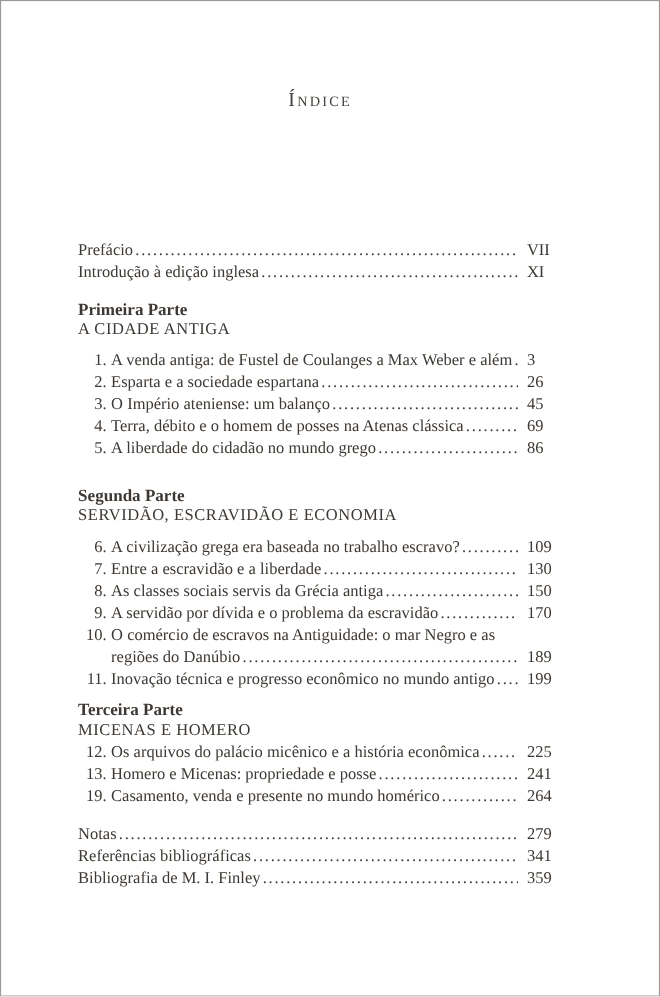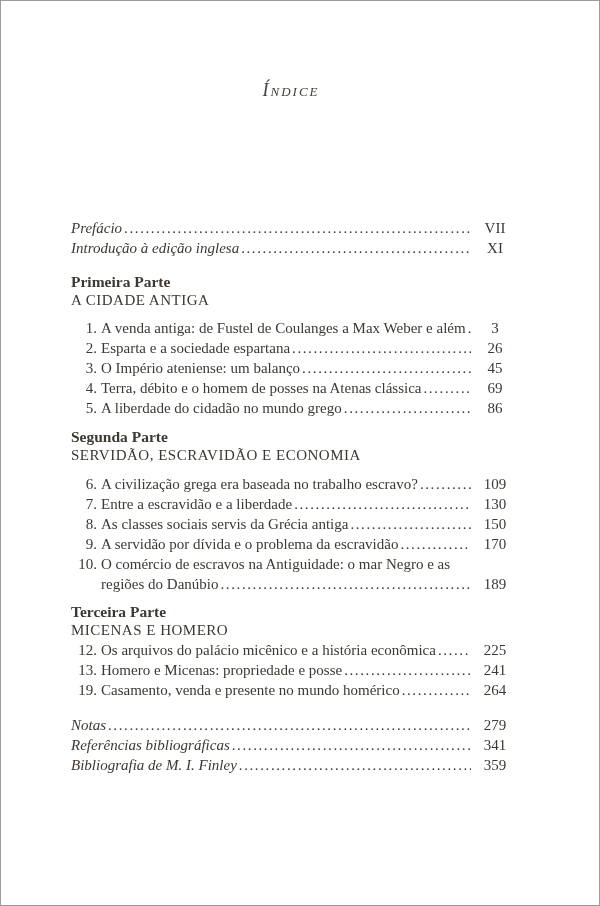--- a/index.html
+++ b/index.html
@@ -17,61 +17,60 @@
     box-sizing: border-box;
     padding: 78px 88px 0 70px;
   }
   .toc-title {
     text-align: center;
     font-variant: small-caps;
     font-size: 18px;
     line-height: 22px;
     letter-spacing: 2px;
     color: #45403b;
-    font-style: italic;
   }
   .front-block { margin-top: 117px; }
   .back-block  { margin-top: 15px; }
   .row {
     display: flex;
     font-size: 15px;
     line-height: 20px;
   }
-  .flabel { font-style: italic; flex: 0 0 auto; white-space: nowrap; }
+  .flabel { flex: 0 0 auto; white-space: nowrap; }
   .leader {
     flex: 1 1 0;
     min-width: 0;
     overflow: hidden;
     white-space: nowrap;
   }
   .leader::after {
     content: "................................................................................................................................";
     letter-spacing: 1.6px;
     padding-left: 2px;
   }
   .pnum {
     flex: 0 0 32px;
-    text-align: center;
+    text-align: left;
     margin-left: 8px;
     white-space: nowrap;
   }
   .part-head { text-align: left; }
   .part-name {
     font-weight: bold;
     font-size: 15.5px;
     line-height: 18px;
   }
   .part-subtitle {
     font-size: 15px;
     line-height: 18px;
     letter-spacing: 0.5px;
   }
   .ph-1 { margin-top: 15px; }
   .ch-1 { margin-top: 9px; }
-  .ph-2 { margin-top: 10px; }
+  .ph-2 { margin-top: 24px; }
   .ch-2 { margin-top: 10px; }
   .ph-3 { margin-top: 9px; font-family: Liberation Serif, serif; }
   .ch-3 { margin-top: 1px; }
   .num {
     flex: 0 0 26px;
     text-align: right;
     white-space: nowrap;
   }
   .ctitle {
     flex: 0 0 auto;
@@ -169,20 +168,26 @@
       <div class="row">
         <span class="num">10.</span>
         <span class="ctitle">O comércio de escravos na Antiguidade: o mar Negro e as</span>
       </div>
       <div class="row">
         <span class="num"></span>
         <span class="ctitle">regiões do Danúbio</span>
         <span class="leader"></span>
         <span class="pnum">189</span>
       </div>
+      <div class="row">
+        <span class="num">11.</span>
+        <span class="ctitle">Inovação técnica e progresso econômico no mundo antigo</span>
+        <span class="leader"></span>
+        <span class="pnum">199</span>
+      </div>
     </div>
 
     <div class="part-head ph-3">
       <div class="part-name">Terceira Parte</div>
       <div class="part-subtitle">MICENAS E HOMERO</div>
     </div>
     <div class="chapters ch-3">
       <div class="row">
         <span class="num">12.</span>
         <span class="ctitle">Os arquivos do palácio micênico e a história econômica</span>

